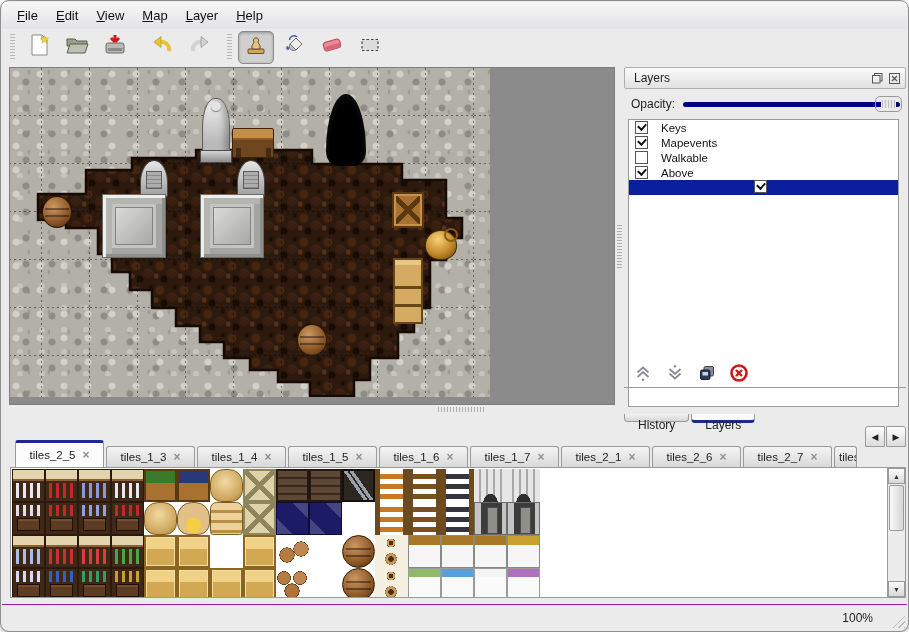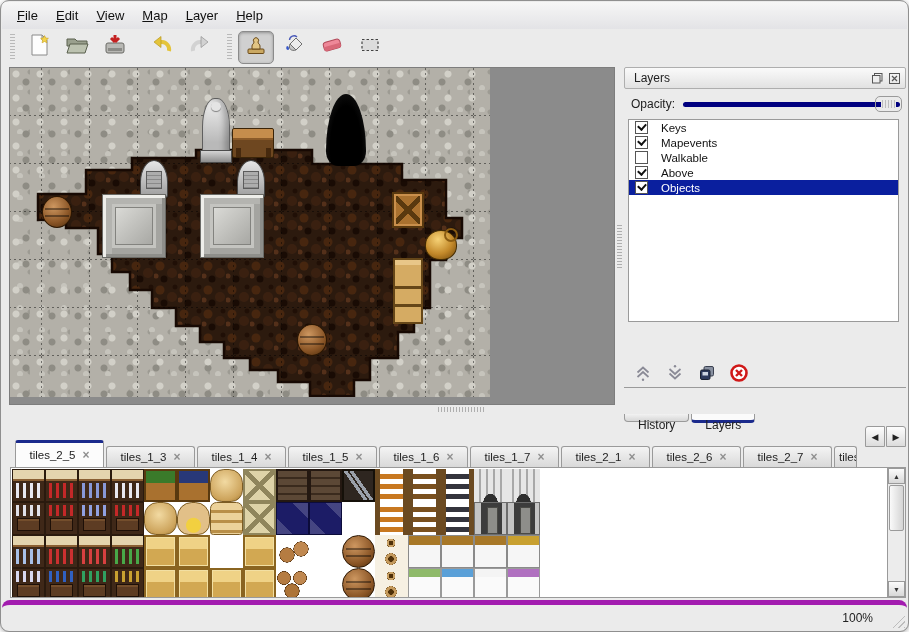--- a/index.html
+++ b/index.html
@@ -82,24 +82,24 @@
       background:linear-gradient(180deg,#fafafa,#e2e2e2);display:flex;align-items:center;box-sizing:border-box;}
   .panel-header .ph-title{font-size:12px;color:#222;padding-left:9px;flex:1;}
   .ph-icon{width:13px;height:13px;margin-right:4px;display:flex;align-items:center;justify-content:center;}
   .opacity-row{position:absolute;left:2px;right:4px;top:27px;height:20px;display:flex;align-items:center;}
   .opacity-label{font-size:12px;color:#222;padding-left:5px;width:50px;}
   .slider{position:relative;flex:1;height:18px;}
   .slider .track{position:absolute;left:2px;right:2px;top:7px;height:5px;border-radius:3px;background:#000080;}
   .slider .handle{position:absolute;right:0;top:1px;width:27px;height:16px;border:1px solid #9a9a9a;border-radius:5px;
       background:#e9e9e9 repeating-linear-gradient(90deg,#bdbdbd 0 1px,rgba(0,0,0,0) 1px 3px);
       background-clip:content-box;padding:3px 5px;box-sizing:border-box;}
-  .layers-list{position:absolute;left:4px;right:7px;top:52px;height:203px;background:#fff;
+  .layers-list{position:absolute;left:4px;right:7px;top:52px;height:288px;background:#fff;
       border:1px solid #9a9a9a;overflow:hidden;box-sizing:border-box;}
   .layer-row{height:15px;display:flex;align-items:center;font-size:11.5px;color:#111;}
-  .layer-row.selected{background:#0a1f9e;color:#fff;}
+  .layer-row.selected{background:#0a1f9e;color:#fff;flex-direction:column;}
   .checkbox{width:11px;height:11px;border:1px solid #555;background:#fff;margin:0 13px 0 6px;position:relative;flex:0 0 auto;}
   .checkbox.checked::after{content:"";position:absolute;left:2px;top:1px;width:6px;height:4px;
       border-left:2px solid #111;border-bottom:2px solid #111;transform:rotate(-48deg);}
   .layer-actions{position:absolute;left:6px;top:292px;height:28px;display:flex;align-items:center;gap:7px;}
   .la-btn{width:25px;height:25px;display:flex;align-items:center;justify-content:center;}
   .bottom-tabs{position:absolute;left:0;right:0;top:320px;height:26px;border-top:1px solid #9a9a9a;display:flex;}
   .b-tab{font-size:12px;color:#222;padding:4px 13px 3px;border:1px solid #9a9a9a;border-top:none;
       border-radius:0 0 4px 4px;background:linear-gradient(180deg,#f2f2f2,#d7d7d7);margin-right:2px;margin-top:26px;}
   .b-tab.active{background:#fbfbfb;border-bottom:3px solid #1b2a8c;padding-bottom:2px;}
   
@@ -170,22 +170,22 @@
   .t-bedbody{background:linear-gradient(180deg,var(--a,#fff) 0 8px,#fafafa 8px);border:1px solid #9a9a9a;}
   
   .vscroll{position:absolute;right:0;top:0;bottom:0;width:17px;border-left:1px solid #9a9a9a;background:#ececec;}
   .sb-btn{position:absolute;left:0;right:0;height:16px;background:linear-gradient(#fbfbfb,#d8d8d8);
       border:1px solid #9a9a9a;box-sizing:border-box;display:flex;align-items:center;justify-content:center;
       font-size:7px;color:#333;}
   .sb-up{top:0;} .sb-down{bottom:0;}
   .sb-thumb{position:absolute;left:1px;right:1px;top:17px;height:46px;background:linear-gradient(90deg,#fafafa,#d4d4d4);
       border:1px solid #9a9a9a;border-radius:2px;box-sizing:border-box;}
   
-  .statusbar{position:absolute;left:1px;right:1px;bottom:1px;height:25px;border-top:5px solid #a21caf;
-      display:flex;align-items:center;justify-content:flex-end;border-radius:8px;}
+  .statusbar{position:absolute;left:1px;right:1px;bottom:1px;height:25px;border-top:1px solid #a21caf;
+      display:flex;align-items:center;justify-content:flex-end;}
   .status-zoom{font-size:12px;color:#222;margin-right:34px;}
   .resize-grip{position:absolute;right:2px;bottom:2px;width:17px;height:17px;
       background:repeating-linear-gradient(135deg,rgba(0,0,0,0) 0 3px,#bdbdbd 3px 4px);
       clip-path:polygon(100% 0,100% 100%,0 100%);}
 </style>
 </head>
 <body>
 
 <div class="window">
 

